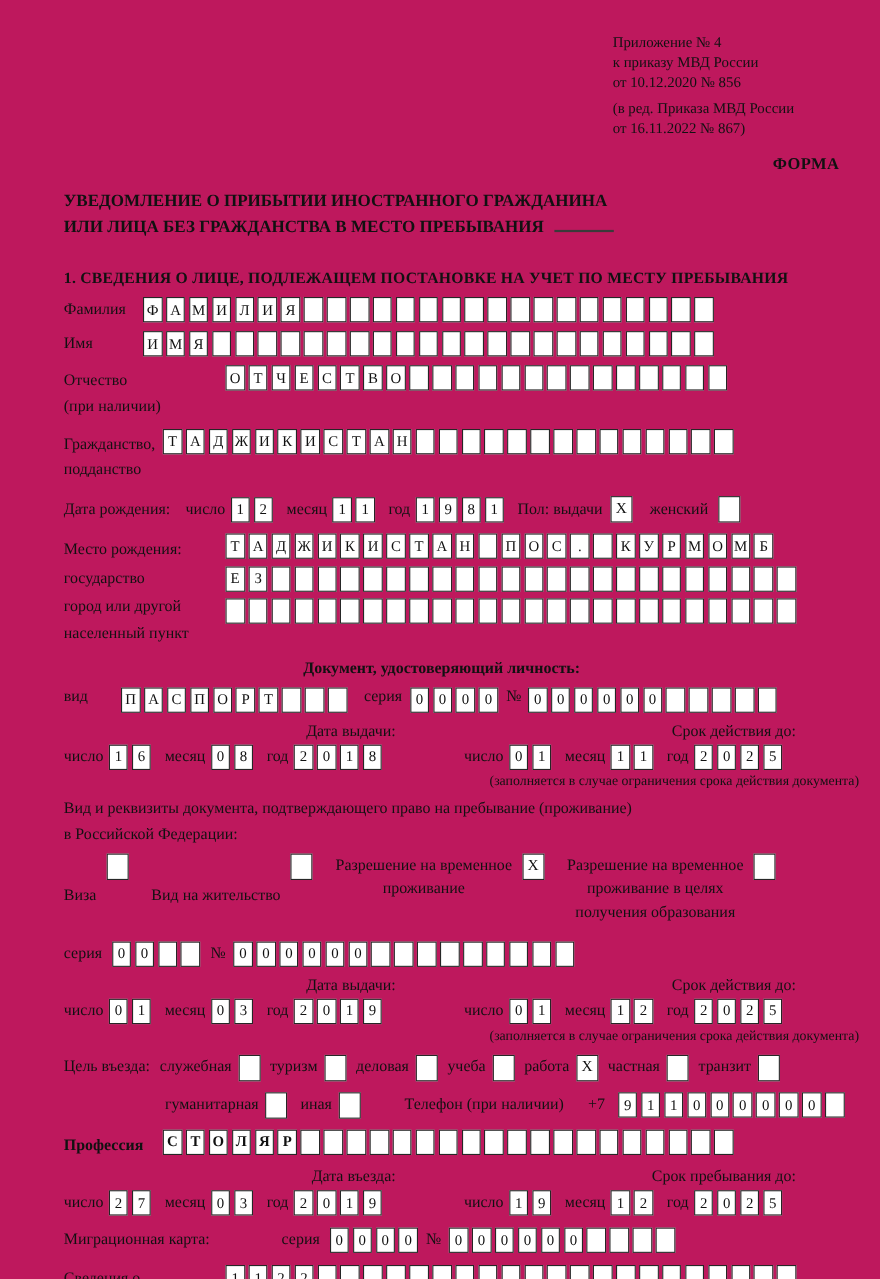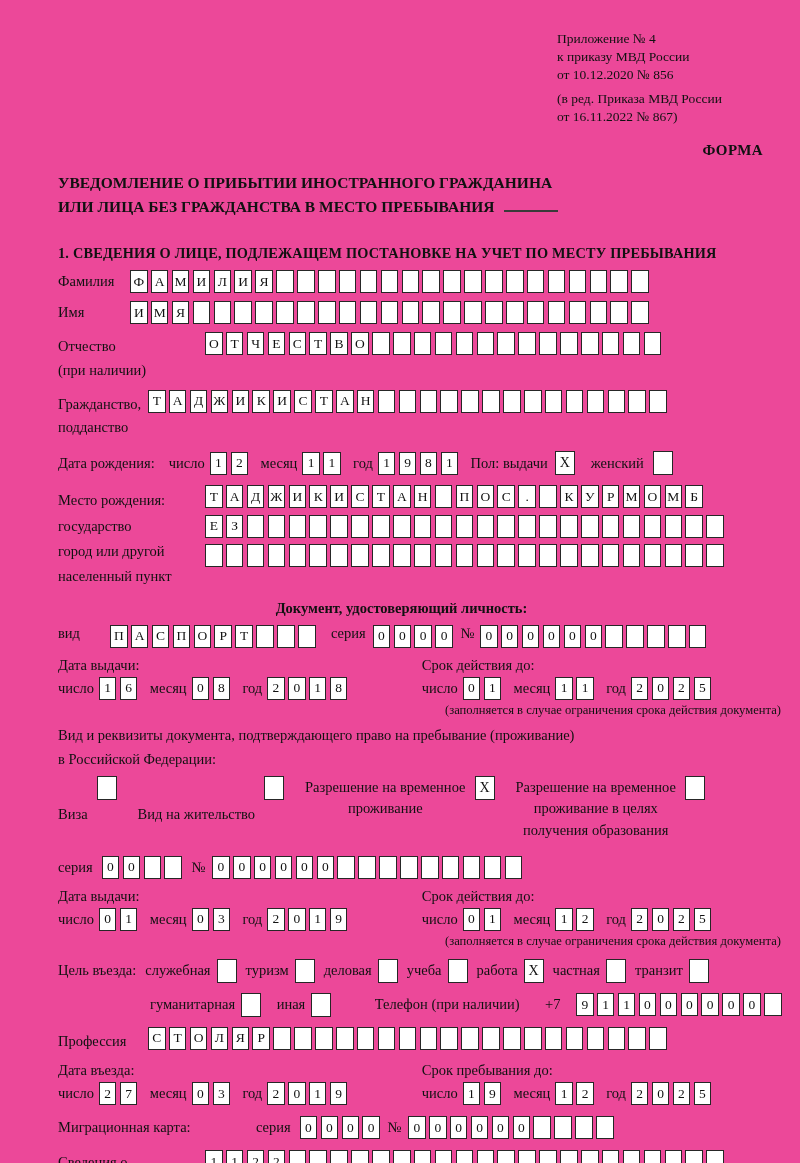--- a/index.html
+++ b/index.html
@@ -1,18 +1,18 @@
 <!DOCTYPE html>
 <html><head>
 <meta charset="utf-8">
 <style>
   * { box-sizing: border-box; }
   html,body { margin:0; padding:0; background:#888; }
   .page {
-    width:800px; height:1163px; margin:0 auto; background:#ec4899;
+    width:800px; height:1163px; margin:0 auto; background:#be185d;
     padding:30px 15px 10px 58px; color:#111;
     font-family:"Liberation Serif", serif; font-size:14.5px;
     overflow:hidden; position:relative;
   }
   
   .annex { margin-left:auto; width:228px; font-size:13.5px; line-height:1.34; }
   .annex .gap { height:6px; }
   .forma { text-align:right; font-weight:bold; font-size:15px; margin-top:16px; padding-right:22px; letter-spacing:.4px; }
   .title { text-align:left; font-weight:bold; font-size:15.5px; line-height:1.55; margin-top:12px; }
   .blank-line { display:inline-block; width:54px; border-bottom:2.2px solid #3a3a3a; height:2px; margin-left:10px; }
@@ -38,34 +38,34 @@
   .boxcol > .boxes { margin-bottom:6.5px; }
 
   .dg { display:flex; align-items:center; }
   .dg .t { margin-right:5px; }
   .dg .boxes { margin-right:9px; }
   .dg .boxes .cell { margin-right:3.4px; }
 
   .center-bold { text-align:center; font-weight:bold; font-size:14.5px; margin-top:10px; padding-right:40px; }
 
   .dates { display:flex; margin-top:9px; }
-  .dcol .dhead { text-align:left; margin-bottom:3px; }
+  .dcol .dhead { text-align:right; margin-bottom:3px; }
   .dcol1 { margin-left:0; }
   .dcol2 { margin-left:62px; }
   .note { text-align:right; font-size:12.6px; margin-top:3px; padding-right:4px; }
 
   .plain { margin-top:9px; }
   .cbrow { display:flex; align-items:flex-start; margin-top:8px; gap:21px; }
   .opt { display:inline-flex; align-items:flex-start; gap:9px; }
   .opt .ol { padding-top:3px;margin-top:26px; }
   .stack { display:flex; flex-direction:column; text-align:center; line-height:1.5; padding-top:1px; }
 
   .purpose-row { display:flex; align-items:center; margin-top:10px; gap:9px; flex-wrap:nowrap; }
   .purpose-row .opt { align-items:center; gap:6px; }
-  .purpose2 { padding-left:92px; gap:12px;justify-content:space-between; }
+  .purpose2 { padding-left:92px; gap:12px; }
   .phone-lbl { margin-left:28px; }
 </style>
 </head>
 <body>
 
 <div class="page">
 
   <div class="annex">
     <div>Приложение № 4</div>
     <div>к приказу МВД России</div>
@@ -573,21 +573,21 @@
         <span class="cell">0</span>
         <span class="cell">0</span>
         <span class="cell">0</span>
         <span class="cell">0</span>
         <span class="cell">0</span>
         <span class="cell">0</span>
         <span class="cell"></span>
       </span>
   </div>
 
-  <div class="row" style="margin-top:10px;">
+  <div class="row" style="margin-top:10px;font-weight:bold;">
     <span class="lbl w90">Профессия</span>
     <span class="boxes">
         <span class="cell">С</span>
         <span class="cell">Т</span>
         <span class="cell">О</span>
         <span class="cell">Л</span>
         <span class="cell">Я</span>
         <span class="cell">Р</span>
         <span class="cell"></span>
         <span class="cell"></span>

